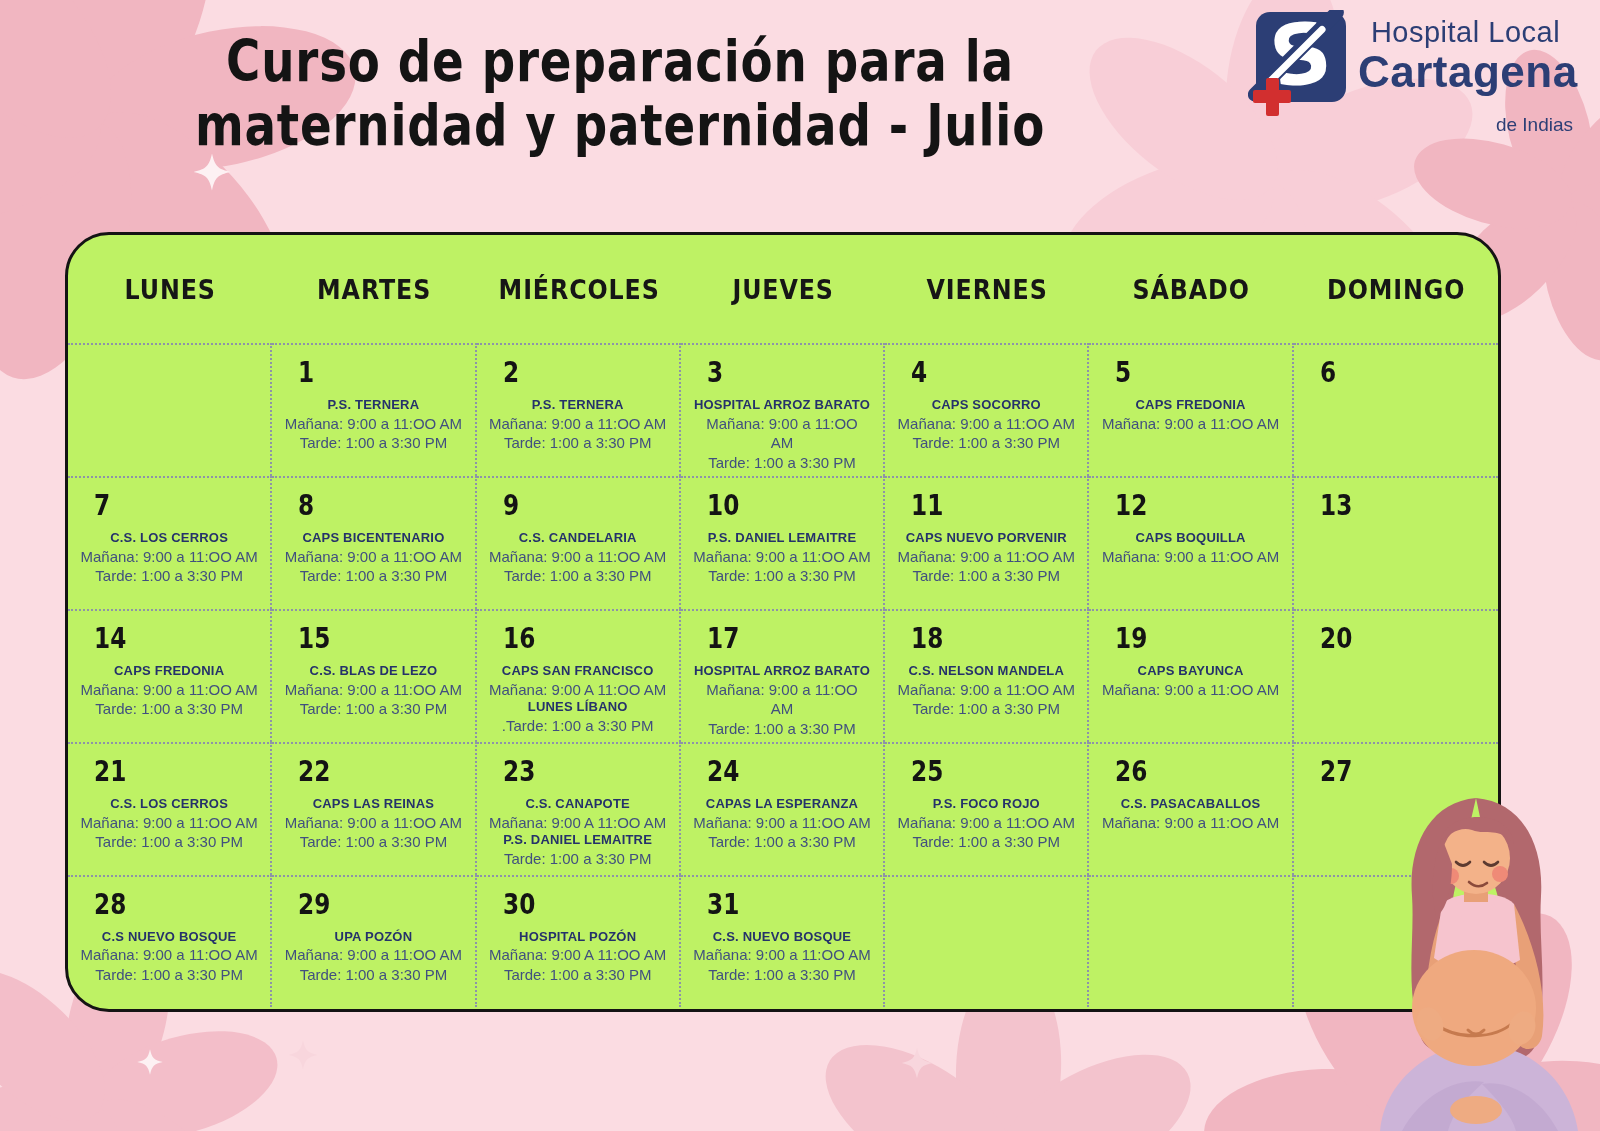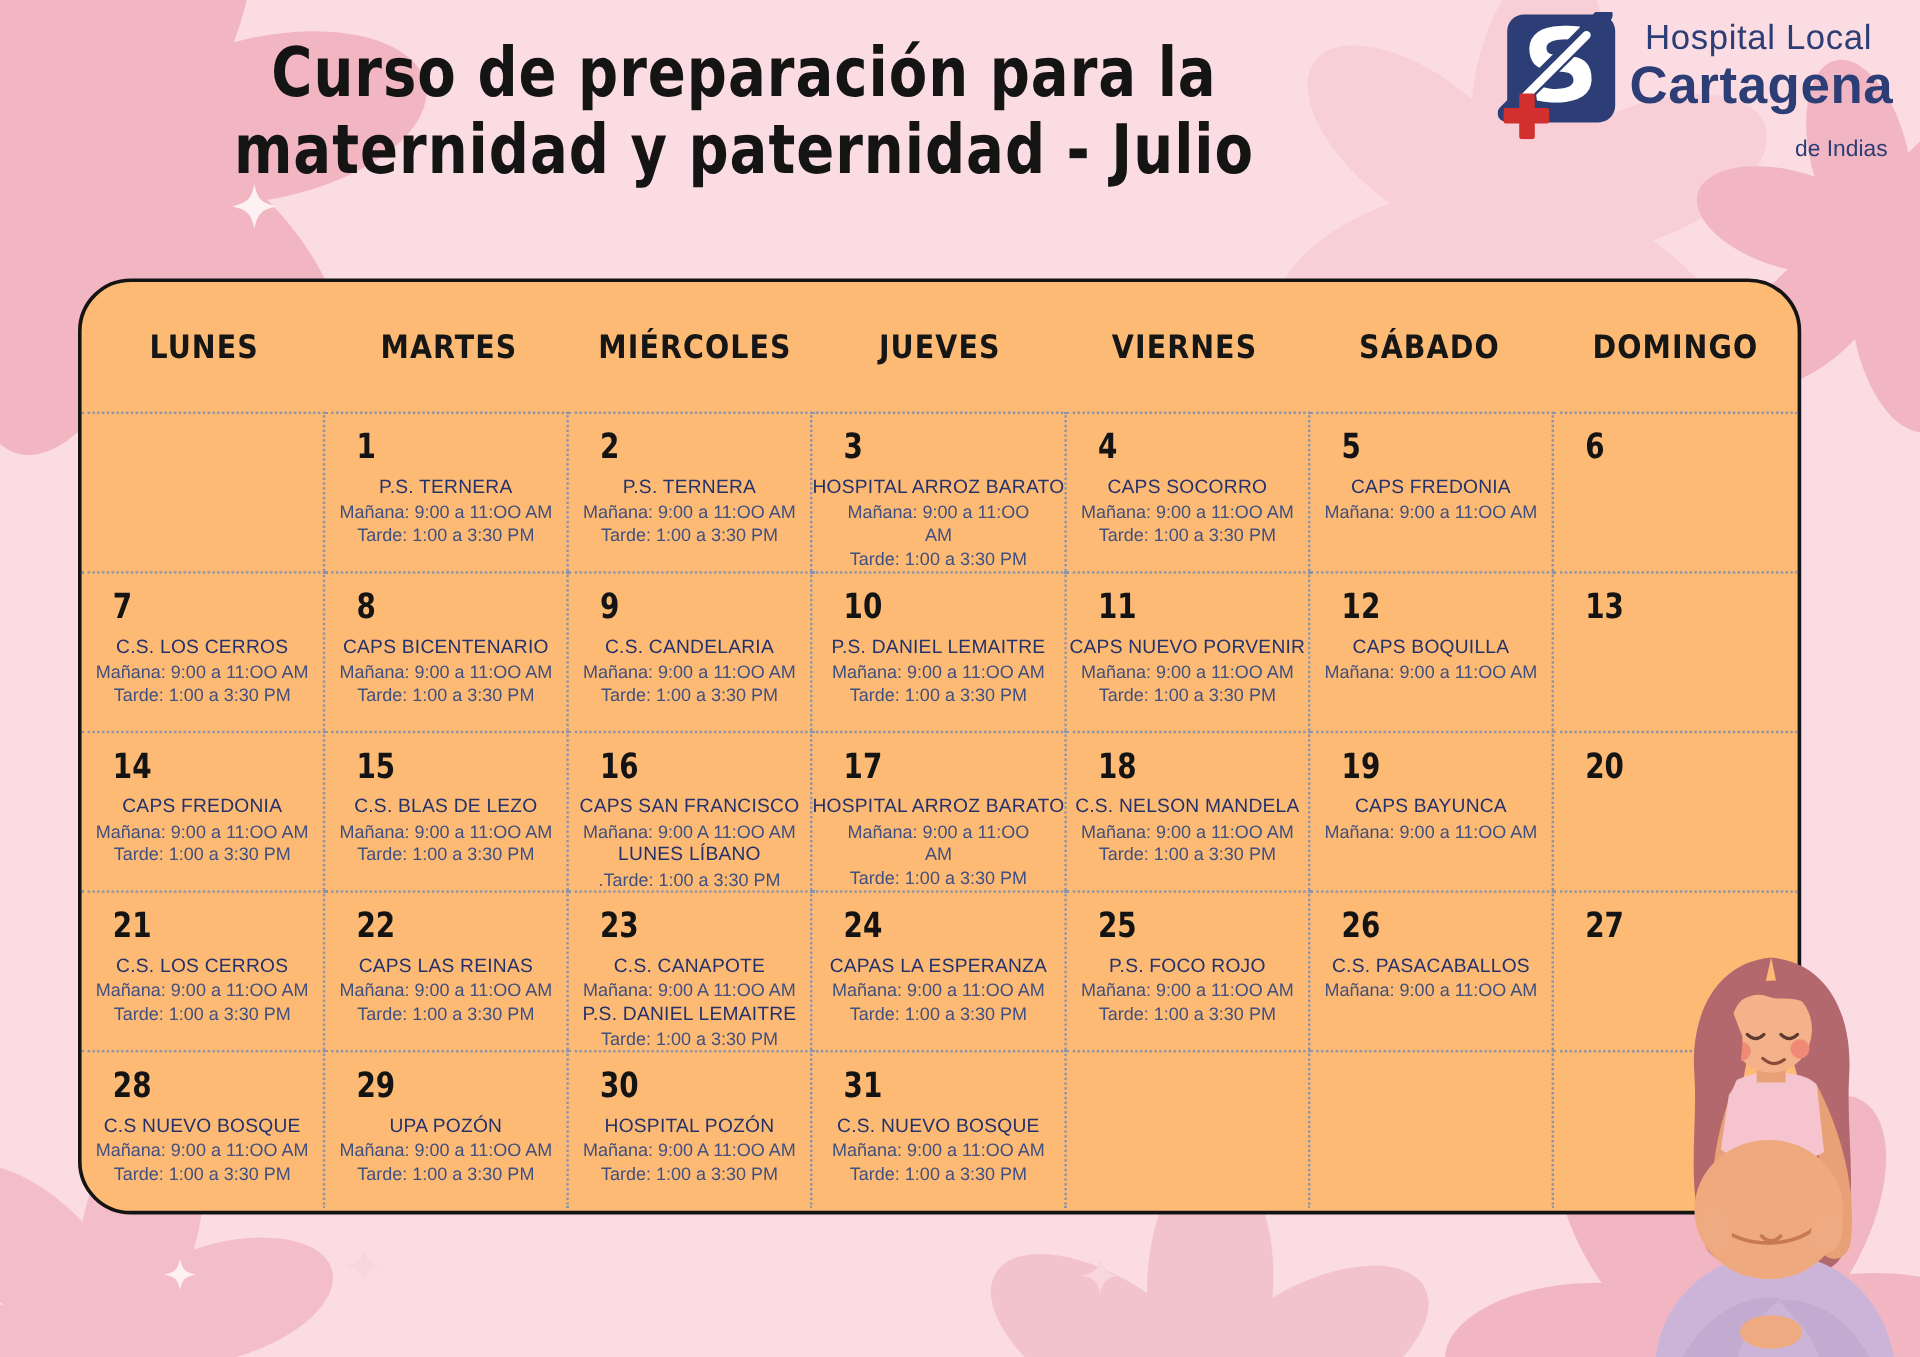--- a/index.html
+++ b/index.html
@@ -21,38 +21,38 @@
   
   .logo{position:absolute;left:1248px;top:10px;width:330px;height:120px;z-index:3;display:flex;}
   .logo-mark{width:100px;height:106px;position:relative;flex:0 0 auto;}
   .logo-text{margin-left:10px;color:#2c3e75;text-align:right;width:215px;}
   .logo-l1{font-size:29px;letter-spacing:.5px;margin-top:6px;text-align:center;}
   .logo-l2{font-size:44px;font-weight:600;letter-spacing:.5px;margin-top:-2px;}
   .logo-l3{font-size:19px;margin-top:17px;}
   
   .cal-card{
     position:absolute;left:65px;top:232px;width:1436px;height:780px;z-index:1;
-    background:#fdba74;border:3px solid #141414;border-radius:44px;
+    background:#bef264;border:3px solid #141414;border-radius:44px;
     overflow:hidden;box-sizing:border-box;
   }
   .day-header-row{display:grid;grid-template-columns:repeat(7,1fr);height:108px;align-items:center;}
   .day-header{
     text-align:center;font-family:"DejaVu Sans", sans-serif;
     font-size:27px;font-weight:600;color:#161616;letter-spacing:1px;
     transform:scaleX(.88);
   }
   .calendar-grid{display:grid;grid-template-columns:repeat(7,1fr);grid-auto-rows:132.9px;}
   .cell{border-top:2px dotted #8d93a8;border-right:2px dotted #8d93a8;padding-top:10px;box-sizing:border-box;}
   .cell.last-col{border-right:none;}
   .day-num{
     font-family:"DejaVu Sans", sans-serif;font-weight:700;font-size:29px;color:#141414;
     padding-left:26px;height:44px;transform:scaleX(.8);transform-origin:26px 0;
   }
   .cell-body{text-align:center;line-height:1.3;margin-top:-2px;}
-  .venue{font-weight:400;color:#25326a;font-size:16px;letter-spacing:.2px;white-space:nowrap;}
+  .venue{font-weight:700;color:#25326a;font-size:13px;letter-spacing:.2px;white-space:nowrap;}
   .time{color:#41507f;font-size:15px;white-space:nowrap;}
   
   .woman{position:absolute;left:1372px;top:792px;width:216px;height:339px;z-index:2;}
 </style>
 </head>
 <body>
 
 <svg class="deco" viewBox="0 0 1600 1131" aria-hidden="true">
   <defs>
     <g id="flower">

